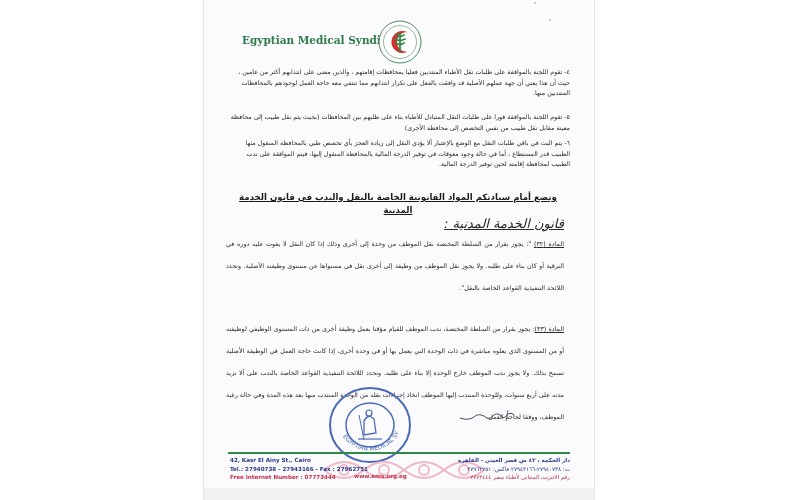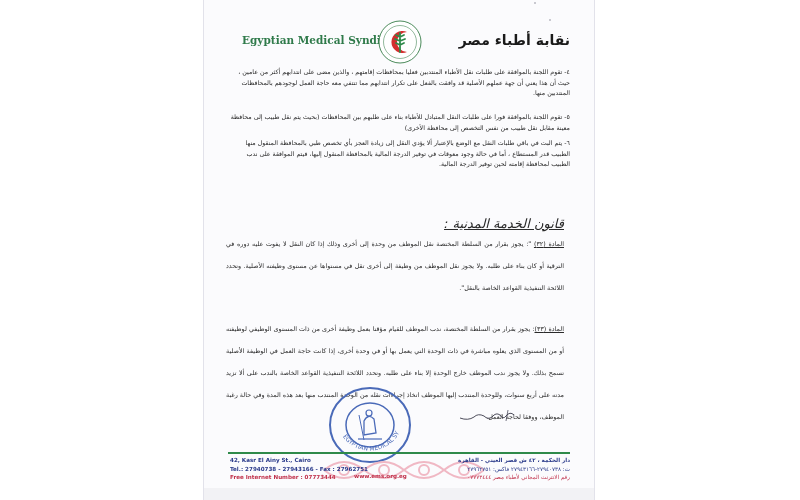--- a/index.html
+++ b/index.html
@@ -93,27 +93,27 @@
   <span class="dot" style="left:345px;top:19px;"></span>
 
   <div class="header">
     <div class="brand-en">Egyptian Medical Syndicate</div>
     <svg class="logo" viewBox="0 0 44 44">
       <circle cx="22" cy="22" r="21" fill="#ffffff" stroke="#4a8a5a" stroke-width="1"></circle>
       <circle cx="22" cy="22" r="16.5" fill="none" stroke="#4a8a5a" stroke-width="0.6"></circle>
       <path d="M29 12 A11 11 0 1 0 29 32 A9 9 0 1 1 29 12 Z" fill="#d32f2f"></path>
       <path d="M22 13 L22 32 M22 17 L18 15 M22 17 L26 15 M22 21 L17 19 M22 21 L27 19 M22 25 L18 23 M22 25 L26 23" stroke="#2f8a4a" stroke-width="1.8" stroke-linecap="round" fill="none"></path>
     </svg>
-    <div class="brand-ar">نقابة أطباء مصر</div>
   </div>
 
   <div class="body-text p1">٤- تقوم اللجنة بالموافقة على طلبات نقل الأطباء المنتدبين فعليا بمحافظات إقامتهم ، والذين مضى على انتدابهم أكثر من عامين ، حيث أن هذا يعني أن جهة عملهم الأصلية قد وافقت بالفعل على تكرار انتدابهم مما تنتفي معه حاجة العمل لوجودهم بالمحافظات المنتدبين منها.</div>
   <div class="body-text p2">٥- تقوم اللجنة بالموافقة فورا على طلبات النقل المتبادل للأطباء بناء على طلبهم بين المحافظات (بحيث يتم نقل طبيب إلى محافظة معينة مقابل نقل طبيب من نفس التخصص إلى محافظة الأخرى)</div>
   <div class="body-text p3">٦- يتم البت في باقي طلبات النقل مع الوضع بالإعتبار ألا يؤدي النقل إلى زيادة العجز بأي تخصص طبي بالمحافظة المنقول منها الطبيب قدر المستطاع ، أما في حالة وجود معوقات في توفير الدرجة المالية بالمحافظة المنقول إليها، فيتم الموافقة على ندب الطبيب لمحافظة إقامته لحين توفير الدرجة المالية.</div>
 
+  <div class="headline h1"><span>ونضع أمام سيادتكم المواد القانونية الخاصة بالنقل والندب في قانون الخدمة المدنية</span></div>
 
   <div class="subhead">قانون الخدمة المدنية :</div>
 
   <div class="article art1">
     <span class="art-label">المادة (٣٢)</span><span> ": يجوز بقرار من السلطة المختصة نقل الموظف من وحدة إلى أخرى وذلك إذا كان النقل لا يفوت عليه دوره في الترقية أو كان بناء على طلبه. ولا يجوز نقل الموظف من وظيفة إلى أخرى تقل في مستواها عن مستوى وظيفته الأصلية. وتحدد اللائحة التنفيذية القواعد الخاصة بالنقل".</span>
   </div>
   <div class="article art2">
     <span class="art-label">المادة (٣٣)</span><span>: يجوز بقرار من السلطة المختصة، ندب الموظف للقيام مؤقتا بعمل وظيفة أخرى من ذات المستوى الوظيفي لوظيفته أو من المستوى الذي يعلوه مباشرة في ذات الوحدة التي يعمل بها أو في وحدة أخرى، إذا كانت حاجة العمل في الوظيفة الأصلية تسمح بذلك. ولا يجوز ندب الموظف خارج الوحدة إلا بناء على طلبه. وتحدد اللائحة التنفيذية القواعد الخاصة بالندب على ألا تزيد مدته على أربع سنوات، وللوحدة المنتدب إليها الموظف اتخاذ إجراءات نقله من الوحدة المنتدب منها بعد هذه المدة وفي حالة رغبة الموظف، ووفقا لحاجة العمل.</span>
   </div>
 

